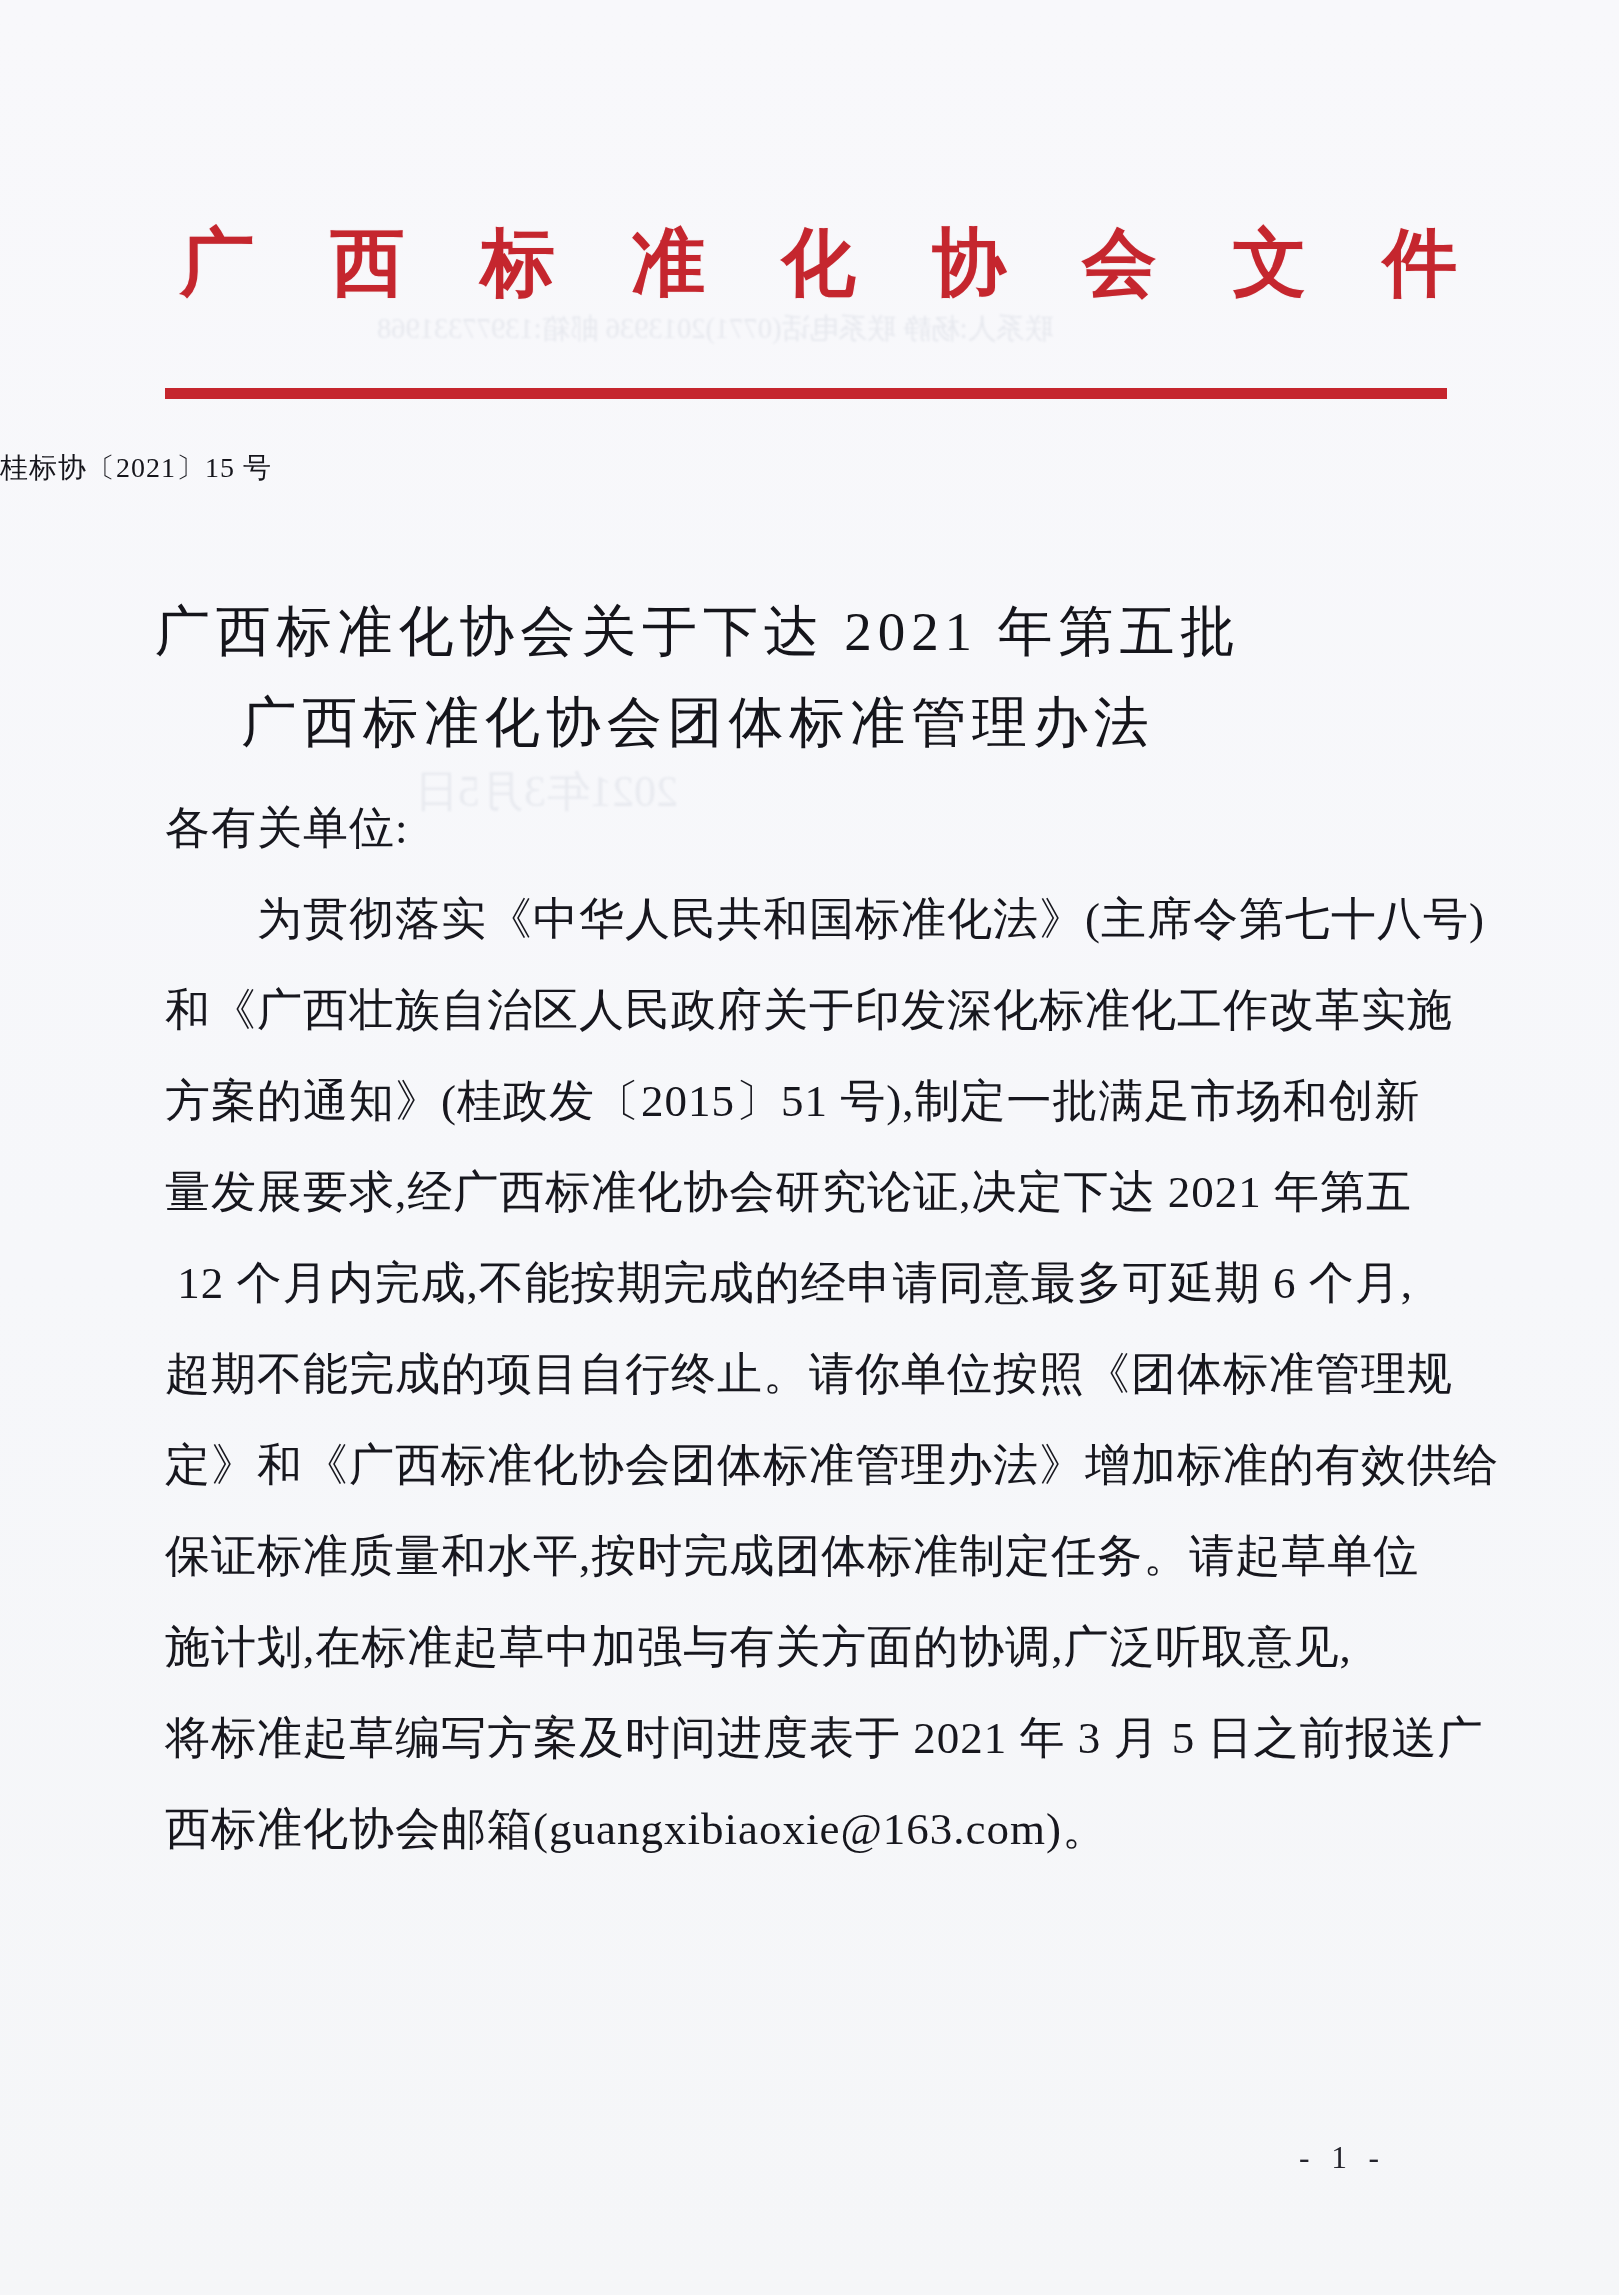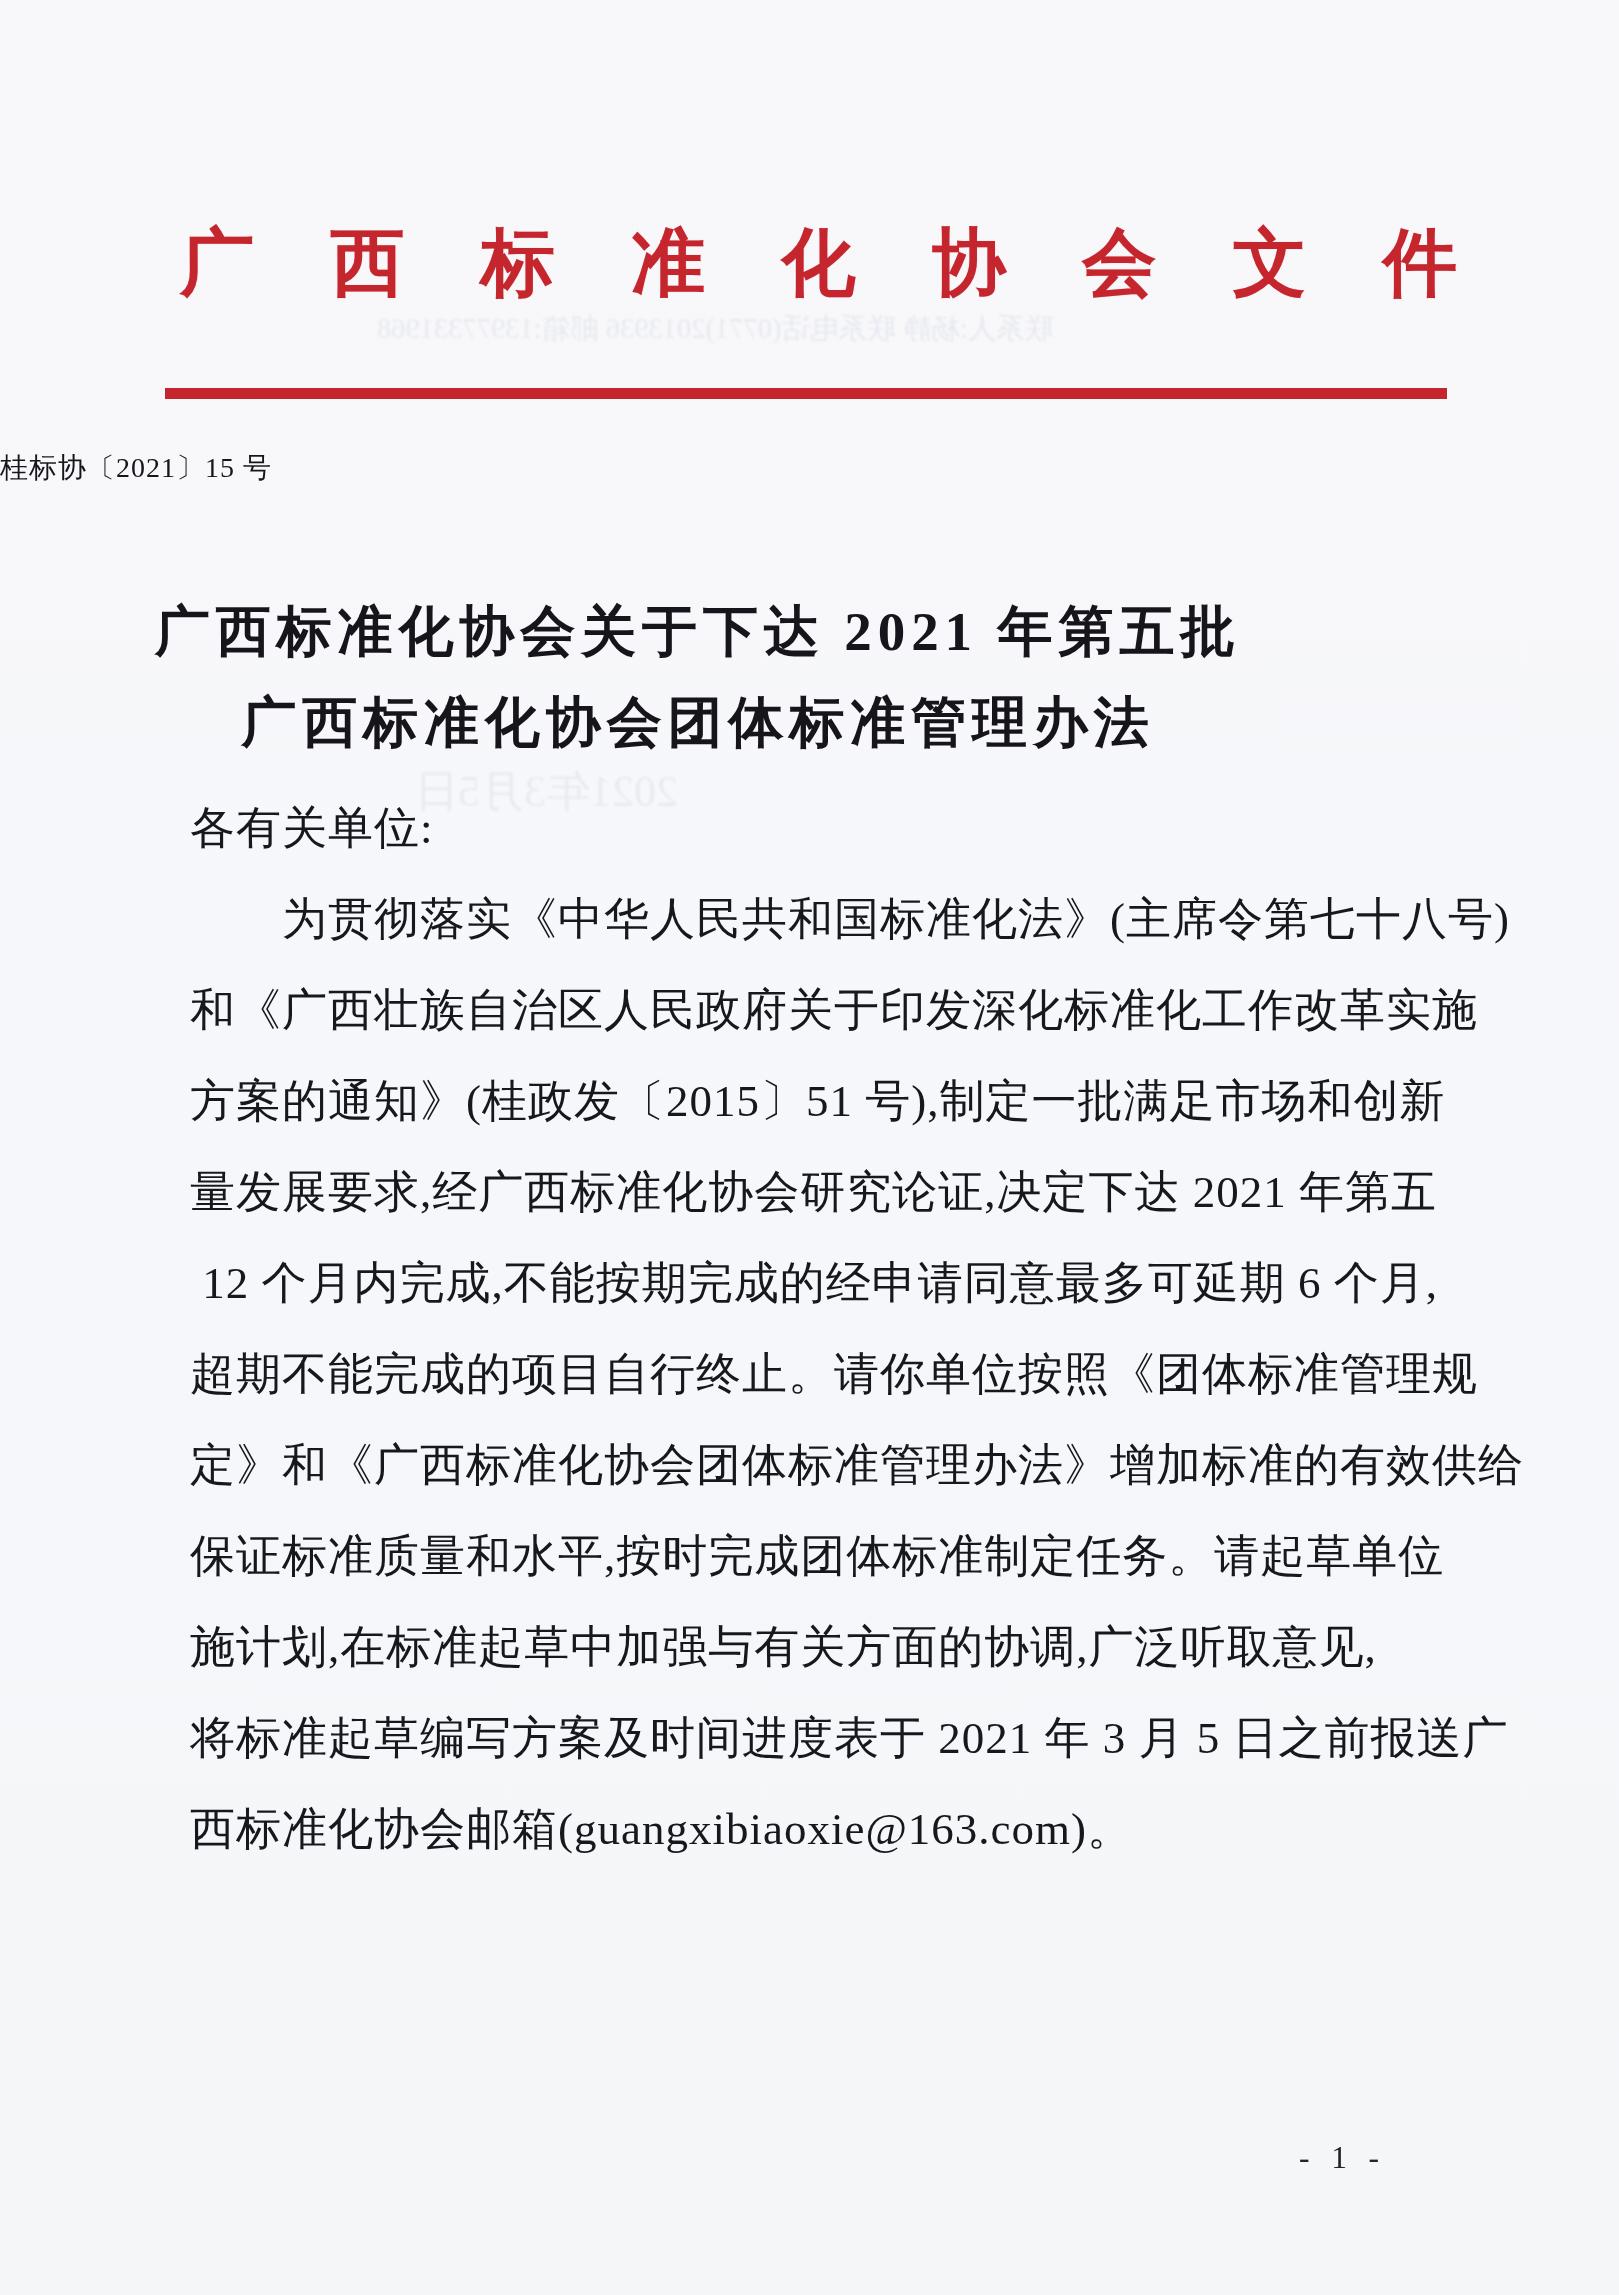--- a/index.html
+++ b/index.html
@@ -65,37 +65,36 @@
     color: #15151b;
   }
   .doc-title {
     position: absolute;
     top: 586px;
     left: 0;
     width: 1396px;
     text-align: center;
     font-size: 55px;
     line-height: 91px;
-    font-weight: 700;
+    font-weight: 400;
     letter-spacing: 5.9px;
     color: #15151b;
   }
   .body-text {
     position: absolute;
     top: 783px;
     left: 165px;
     width: 1299px;
     font-size: 45px;
     line-height: 91px;
     letter-spacing: 1px;
     color: #17171e;
   }
   .body-text .line {
     white-space: pre;
-    margin-left: 25px;
   }
   .page-number {
     position: absolute;
     top: 2140px;
     left: 1299px;
     font-size: 31.5px;
     letter-spacing: 6.9px;
     color: #23232b;
   }
 </style>

